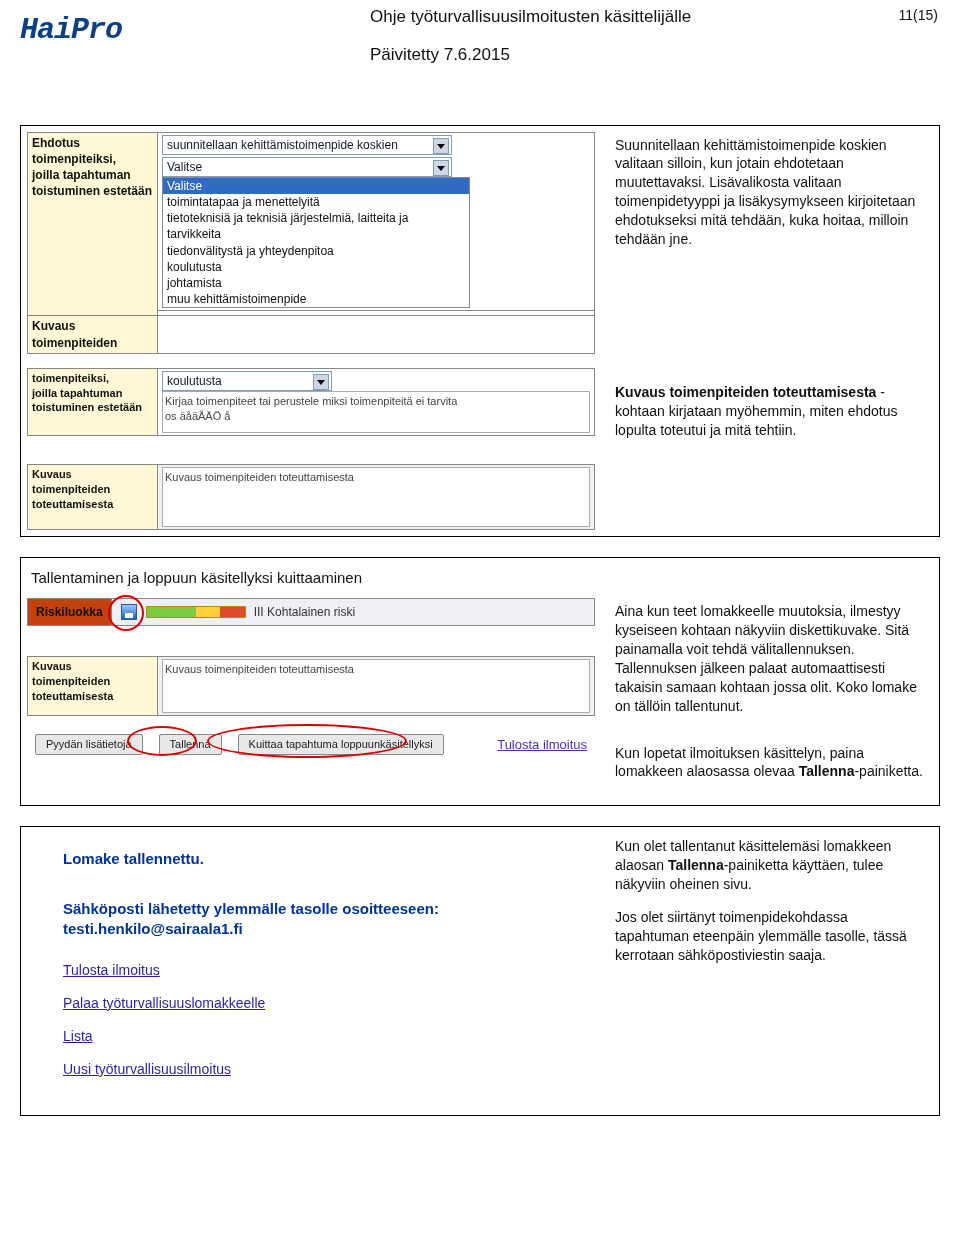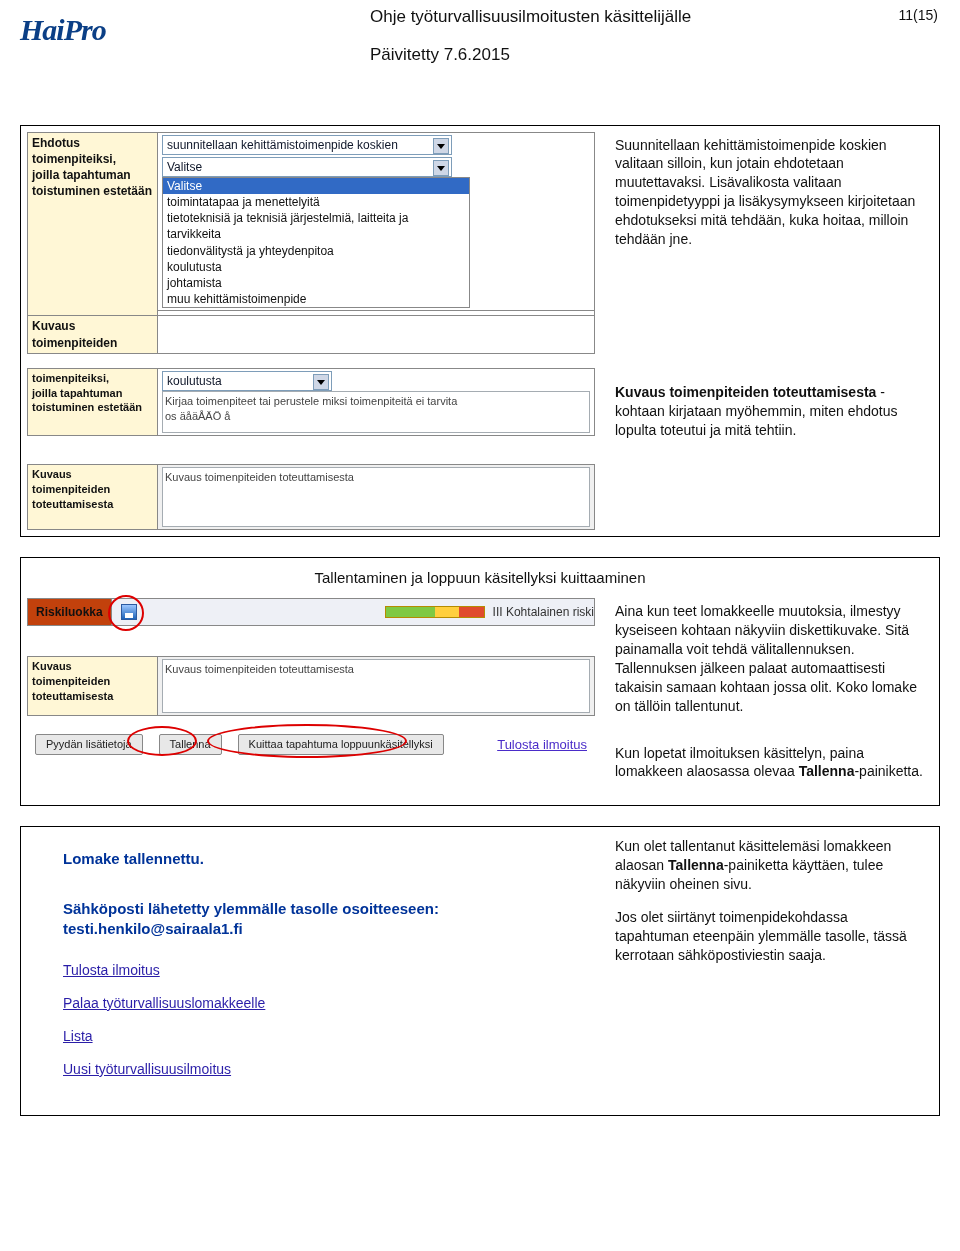--- a/index.html
+++ b/index.html
@@ -12,21 +12,21 @@
     font-size: 14px;
     line-height: 1.35;
   }
 
   
   .pagehdr {
     position: relative;
     padding: 10px 20px 4px 20px;
   }
   .logo {
-    font-family: Liberation Serif, serif;
+    font-family: Liberation Mono, monospace;
     font-weight: 900;
     font-style: italic;
     font-size: 30px;
     color: #0b3f86;
     letter-spacing: -1px;
   }
   .doc-title {
     position: absolute;
     left: 370px;
     top: 6px;
@@ -211,21 +211,21 @@
     content: "";
     position: absolute;
     left: 3px; bottom: 1px;
     width: 8px; height: 5px;
     background: #fff;
   }
   .riskrow .rmid {
     flex: 1;
     display: flex;
     align-items: center;
-    justify-content: flex-end;
+    justify-content: flex-start;
     color: #333;
   }
   .riskbar {
     display: inline-block;
     width: 100px;
     height: 12px;
     background: #ffcf3e;
     border: 1px solid #b58b00;
     margin-right: 8px;
     position: relative;
@@ -245,21 +245,20 @@
     background:#e04a2d;
   }
 
   
   b { font-weight: bold; }
 
   
   .secthead {
     padding: 10px 10px 4px 10px;
     font-size: 15px;
-    text-align: center;
   }
 
   
   .linksblk {
     padding: 4px 10px 16px 36px;
     font-size: 14px;
   }
   .linksblk .l {
     color: #2a1ea8;
     text-decoration: underline;

